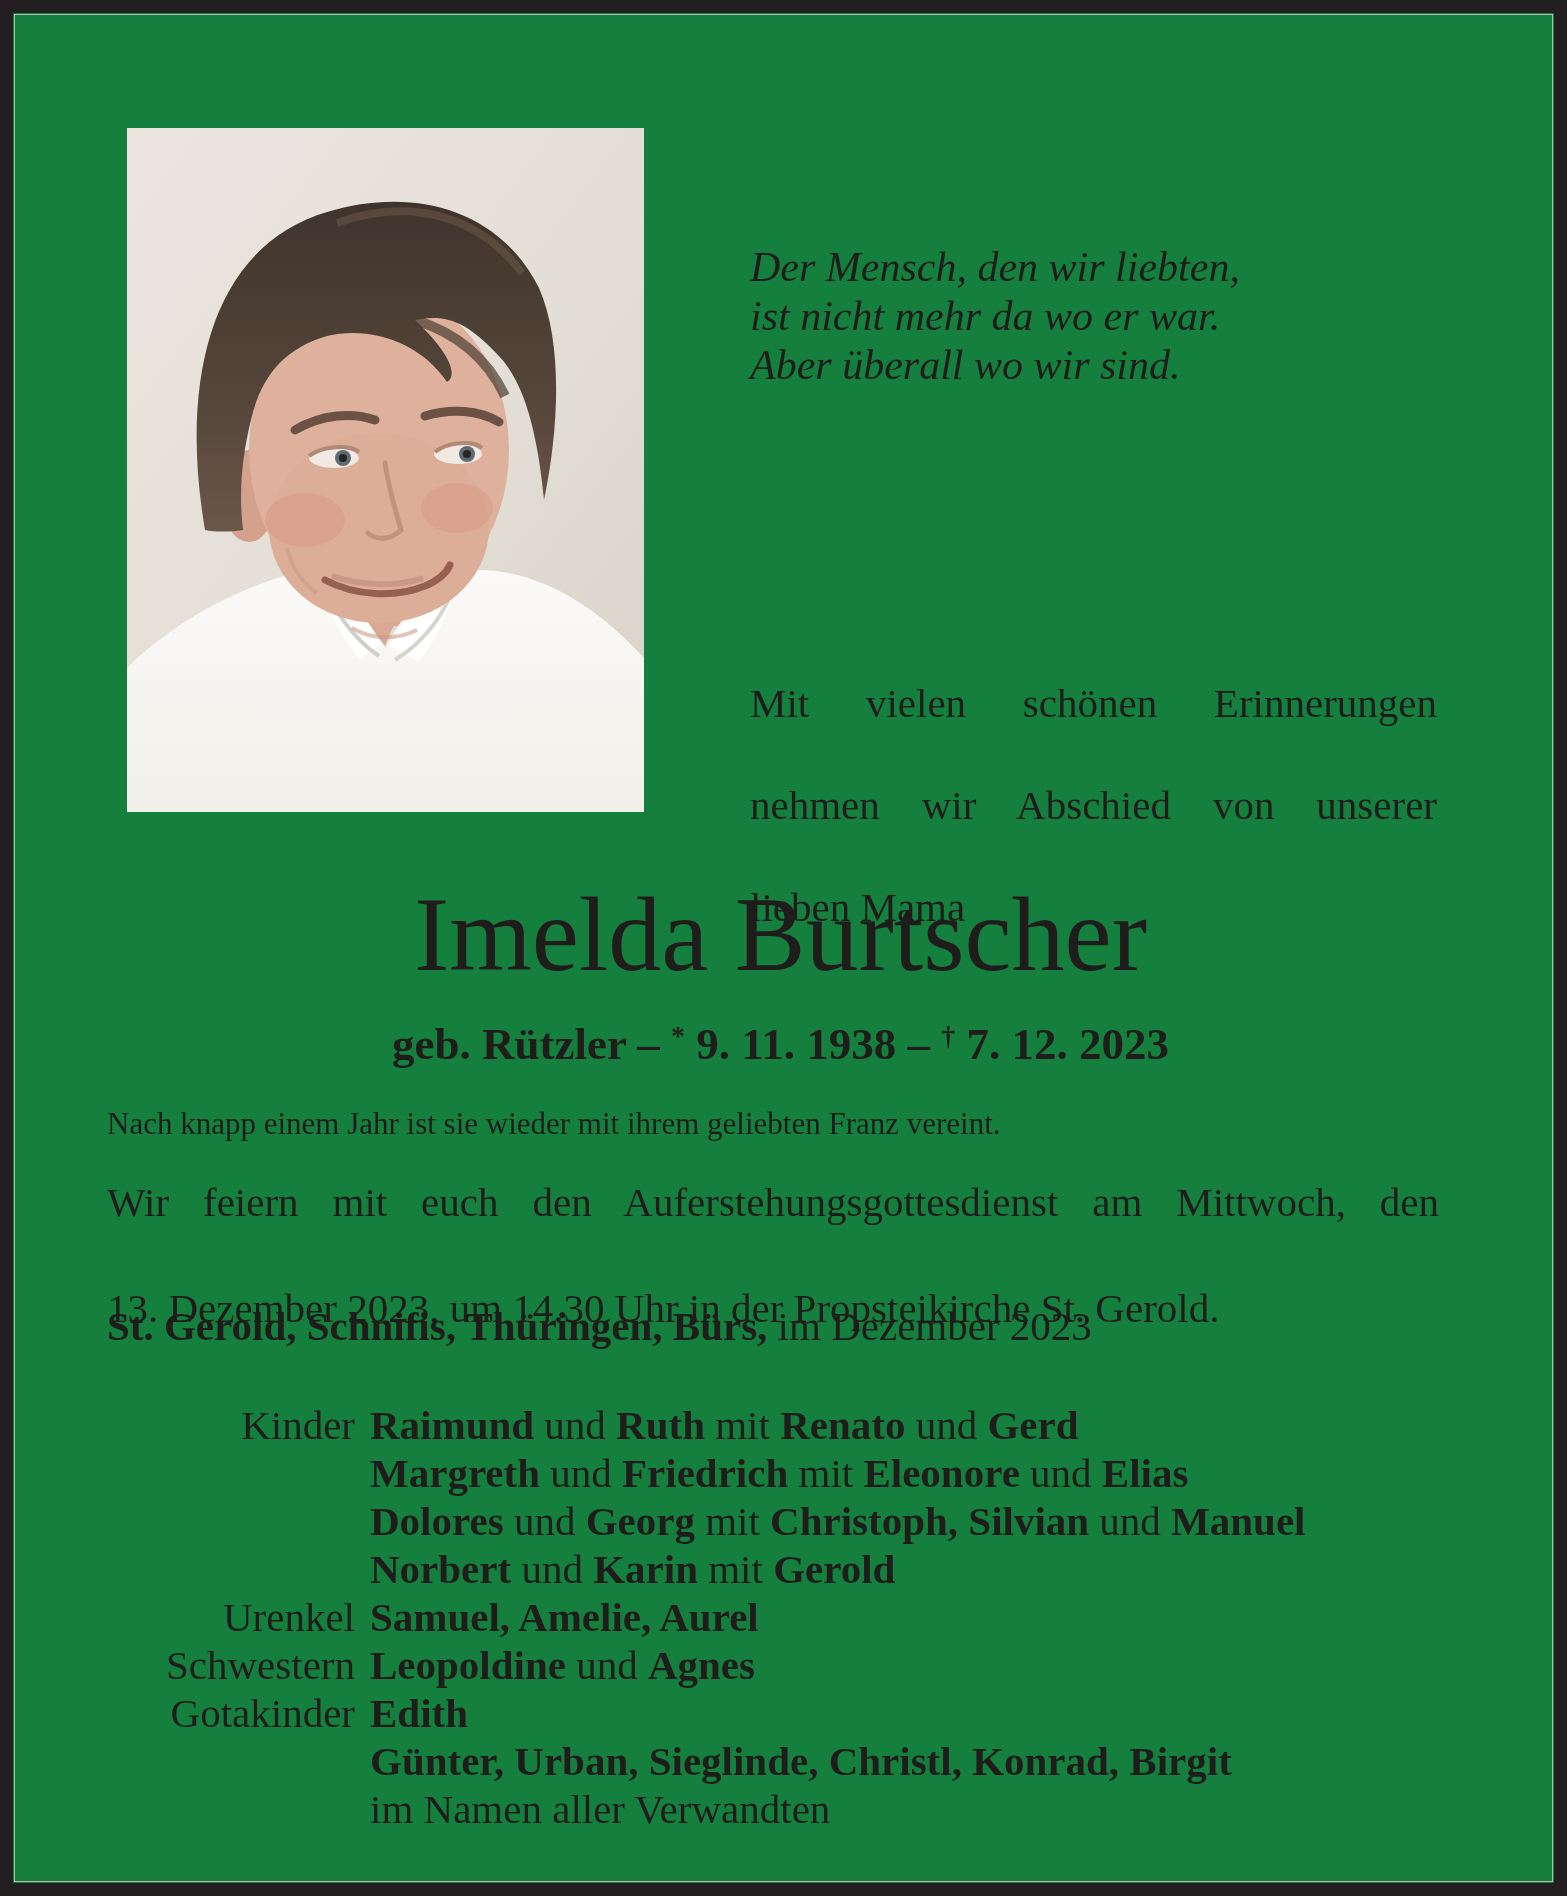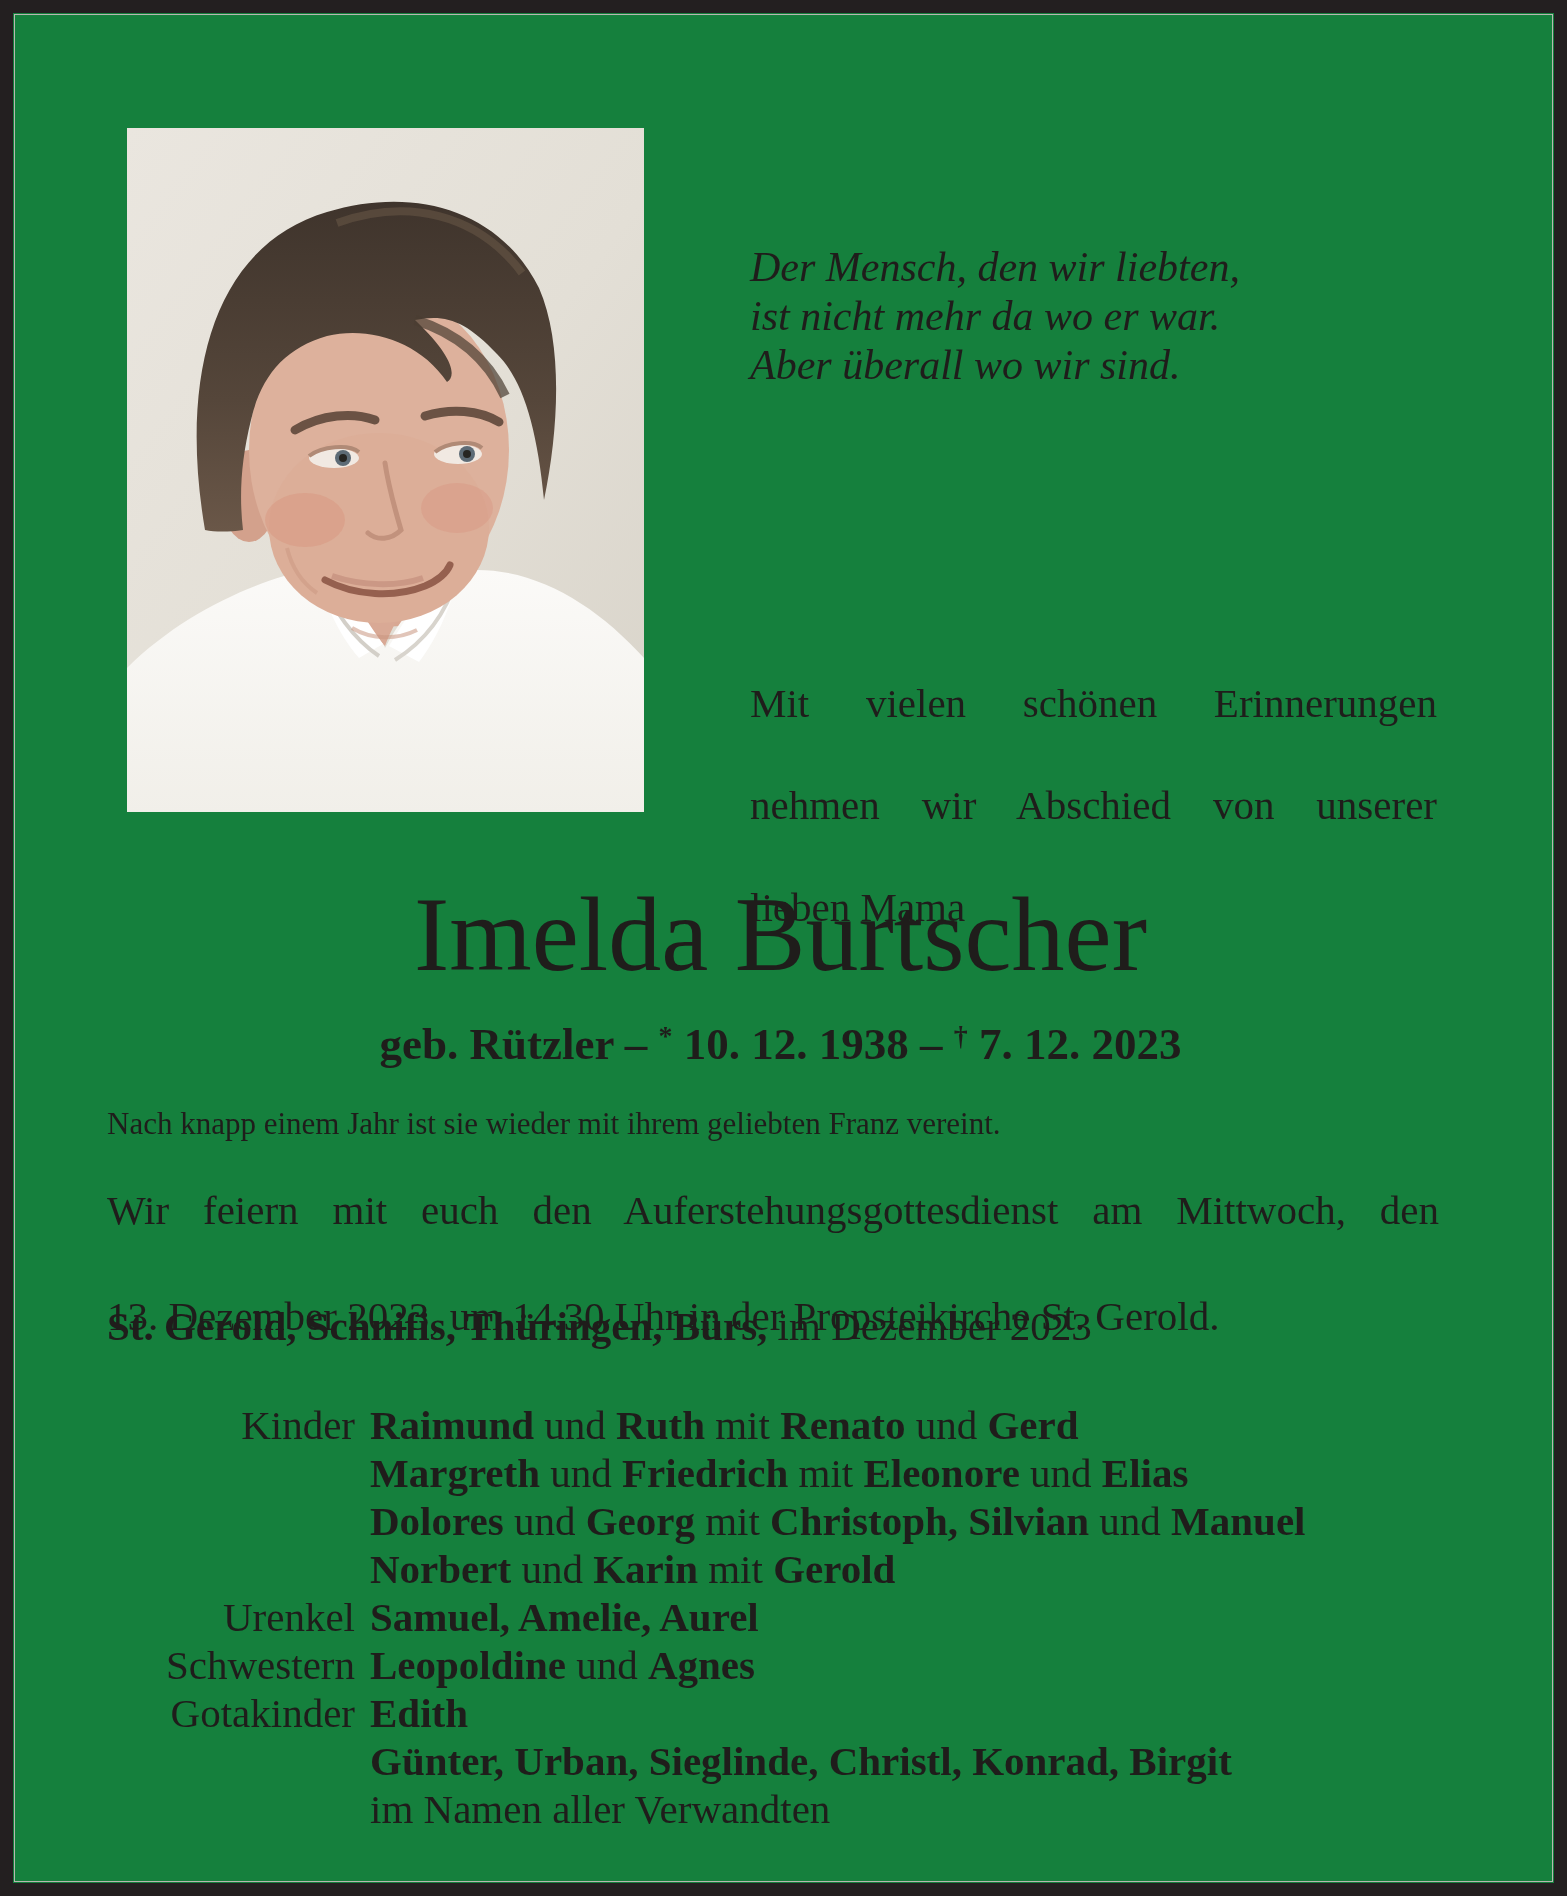--- a/index.html
+++ b/index.html
@@ -47,21 +47,21 @@
     text-align:center; font-size:45px; font-weight:bold; line-height:50px;
   }
   .dates .sym { font-size:0.62em; vertical-align:0.5em; }
 
   .para1 {
     position:absolute; left:94px; top:1085px; width:1332px;
     font-size:31px; line-height:51px;
   }
   .para2 {
     position:absolute; left:94px; top:1163px; width:1332px;
-    font-size:41px; line-height:53px;margin-top:8px;
+    font-size:41px; line-height:53px;
   }
   .location {
     position:absolute; left:94px; top:1288px; width:1332px;
     font-size:41px; line-height:50px;
   }
   .location .b, .b { font-weight:bold; }
 
   .family {
     position:absolute; left:94px; top:1388px; width:1340px;
     font-size:41px; line-height:48px;
@@ -163,21 +163,21 @@
       <span class="jline">Mit vielen schönen Erinnerungen</span>
       <span class="jline">nehmen wir Abschied von unserer</span>
       <span class="line">lieben Mama</span>
     </div>
 
   <h1 class="name">Imelda Burtscher</h1>
 
   <div class="dates">
     <span>geb. Rützler –</span>
     <span class="sym">*</span>
-    <span>10. 12. 1938 –</span>
+    <span>9. 11. 1938 –</span>
     <span class="sym">†</span>
     <span>7. 12. 2023</span>
   </div>
 
   <div class="para1">Nach knapp einem Jahr ist sie wieder mit ihrem geliebten Franz vereint.</div>
   <div class="para2">
       <span class="jline">Wir feiern mit euch den Auferstehungsgottesdienst am Mittwoch, den</span>
       <span class="line">13. Dezember 2023, um 14.30 Uhr in der Propsteikirche St. Gerold.</span>
     </div>
 

